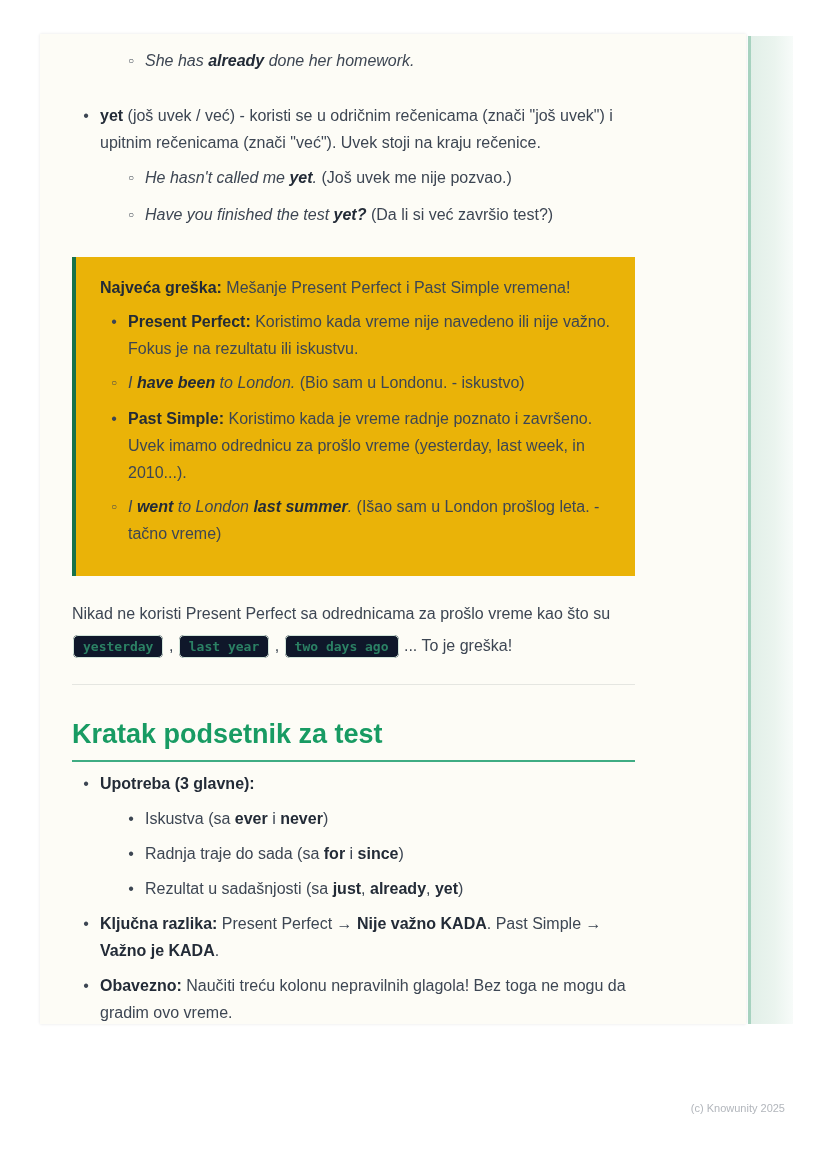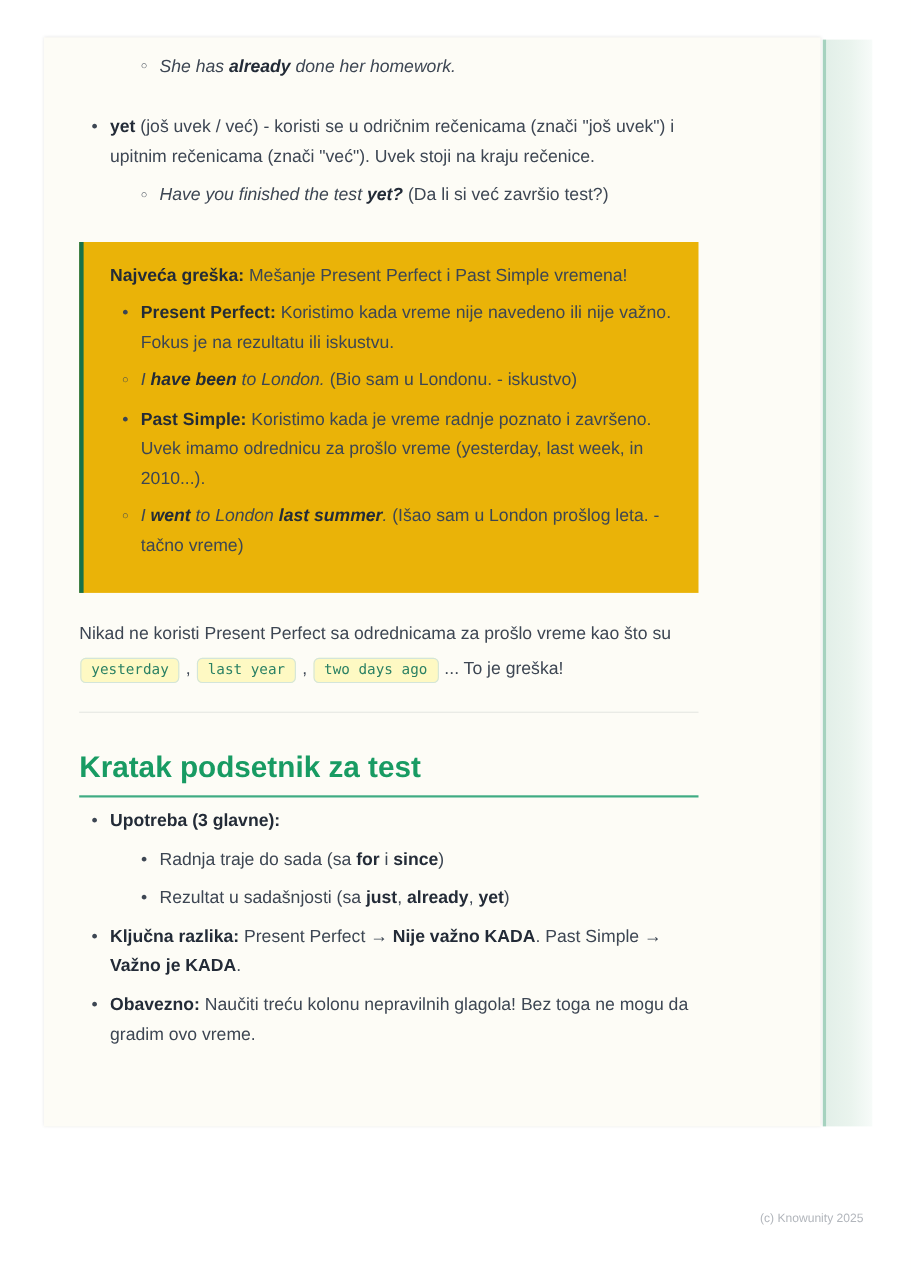--- a/index.html
+++ b/index.html
@@ -26,23 +26,23 @@
   .marker.circle::before{content:"\25CB";font-size:10px;position:relative;top:-2px;}
   .li .txt{flex:1 1 auto;}
   .sub{margin-left:45px;}
   .gap-lg{margin-top:26px;}
   .gap-md{margin-top:22px;}
   
   .b{font-weight:700;color:#232b37;}
   .i{font-style:italic;}
   .code{
     font-family:"DejaVu Sans Mono","Liberation Mono",monospace;
-    font-size:13px;color:#2b8164;background:#fef9c3;
+    font-size:13px;color:#2b8164;background:#0f172a;
     border:1px solid #d3e5da;border-radius:5px;
-    padding:3px 9px;margin:0 1px;white-space:nowrap;
+    padding:3px 9px;margin:0 1px;white-space:nowrap;font-weight:bold;
   }
   
   .callout{
     margin:27px 0 22px;
     background:#eab308;
     border-left:4px solid #17724b;
     padding:17px 24px 22px 24px;
     box-sizing:border-box;
   }
   .c-title{margin:0 0 6px;}
@@ -80,20 +80,24 @@
     <div class="li sub">
       <span class="marker circle"></span>
       <span class="txt"><span class="i">She has </span><span class="b i">already</span><span class="i"> done her homework.</span></span>
     </div>
 
     <div class="li gap-lg">
       <span class="marker disc"></span>
       <span class="txt"><span class="b">yet</span><span> (još uvek / već) - koristi se u odričnim rečenicama (znači "još uvek") i upitnim rečenicama (znači "već"). Uvek stoji na kraju rečenice.</span></span>
     </div>
 
+    <div class="li sub">
+      <span class="marker circle"></span>
+      <span class="txt"><span class="i">He hasn't called me </span><span class="b i">yet</span><span class="i">.</span><span> (Još uvek me nije pozvao.)</span></span>
+    </div>
 
     <div class="li sub">
       <span class="marker circle"></span>
       <span class="txt"><span class="i">Have you finished the test </span><span class="b i">yet?</span><span> (Da li si već završio test?)</span></span>
     </div>
 
     <div class="callout">
       <p class="c-title"><span class="b">Najveća greška:</span><span> Mešanje Present Perfect i Past Simple vremena!</span></p>
 
       <div class="li">
@@ -122,20 +126,24 @@
     <h2 class="h2">Kratak podsetnik za test</h2>
 
 
     <div class="li">
       <span class="marker disc"></span>
       <span class="txt"><span class="b">Upotreba (3 glavne):</span></span>
     </div>
 
     <div class="li sub">
       <span class="marker disc"></span>
+      <span class="txt"><span>Iskustva (sa </span><span class="b">ever</span><span> i </span><span class="b">never</span><span>)</span></span>
+    </div>
+    <div class="li sub">
+      <span class="marker disc"></span>
       <span class="txt"><span>Radnja traje do sada (sa </span><span class="b">for</span><span> i </span><span class="b">since</span><span>)</span></span>
     </div>
     <div class="li sub">
       <span class="marker disc"></span>
       <span class="txt"><span>Rezultat u sadašnjosti (sa </span><span class="b">just</span><span>, </span><span class="b">already</span><span>, </span><span class="b">yet</span><span>)</span></span>
     </div>
 
     <div class="li">
       <span class="marker disc"></span>
       <span class="txt"><span class="b">Ključna razlika:</span><span> Present Perfect → </span><span class="b">Nije važno KADA</span><span>. Past Simple → </span><span class="b">Važno je KADA</span><span>.</span></span>

